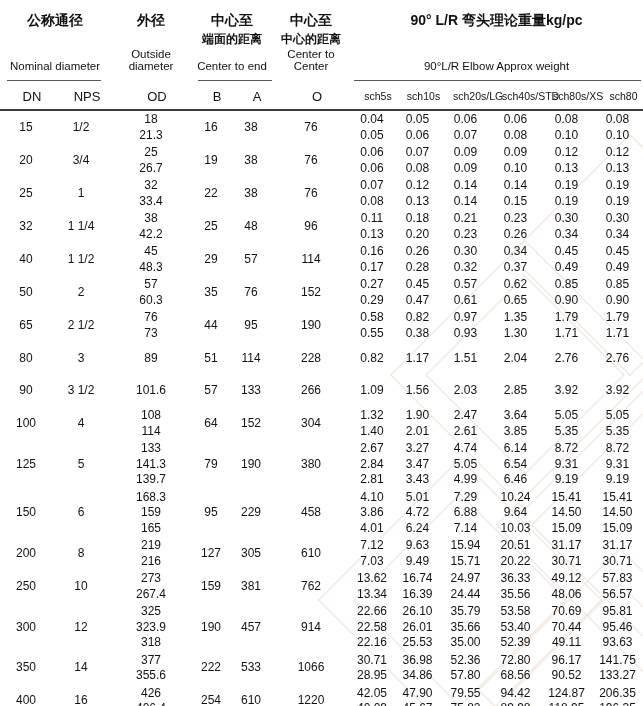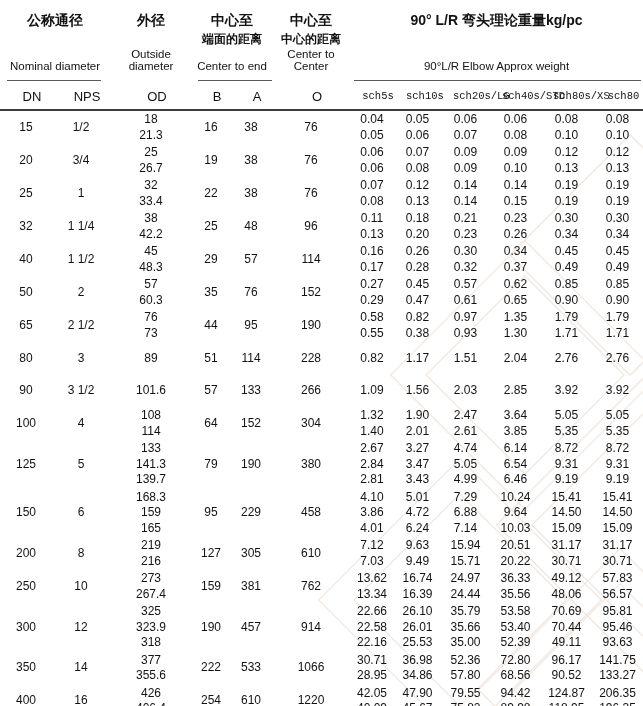--- a/index.html
+++ b/index.html
@@ -12,21 +12,21 @@
   
   .h-cn1{font-size:14px;font-weight:bold;height:24px;padding-top:6px;vertical-align:bottom;text-align:center;}
   .h-cn2{font-size:12px;font-weight:bold;height:18px;vertical-align:bottom;}
   .h-en{font-size:11.5px;height:17px;vertical-align:bottom;}
   .rule-row td{height:11px;vertical-align:bottom;}
   .rule{height:0;border-bottom:1.5px solid #5a5a5a;}
   .rule.inset{margin:0 9px 2px 7px;}
   .rule.ba{margin:0 0 2px 6px;}
   .rule.wt{margin:0 2px 2px 4px;}
   .codes td{height:26px;font-size:13px;vertical-align:middle;padding-left:12px;}
-  .codes td.schh{font-size:10.5px;font-family:Liberation Mono, monospace;}
+  .codes td.schh{font-size:10.5px;}
   thead tr.codes td{border-bottom:2.5px solid #3c3c3c;}
   
   tbody{border-bottom:2.5px solid #3c3c3c;}
   td.c{font-size:12px;padding:1px 0;}
   .ln{height:15.5px;line-height:15.5px;white-space:nowrap;}
   td.tall{padding:8.5px 0;}
 </style>
 </head>
 <body>
 

